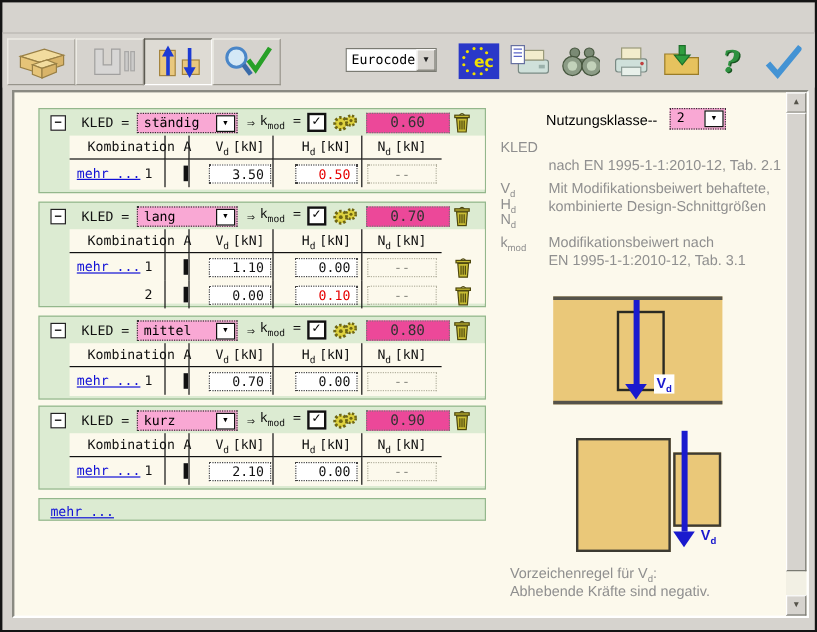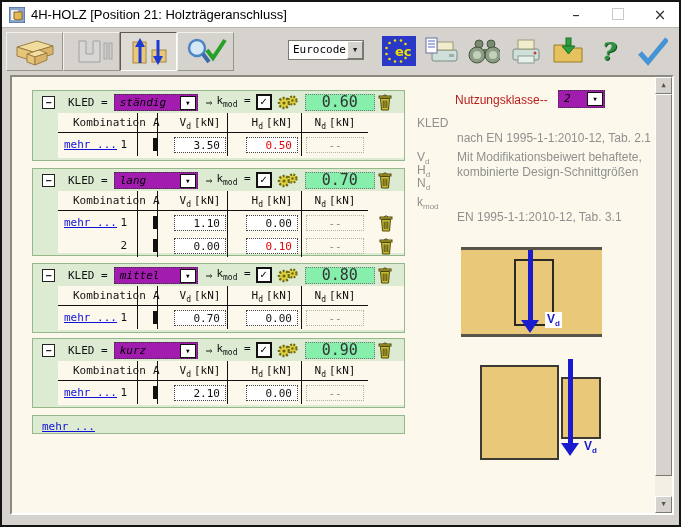--- a/index.html
+++ b/index.html
@@ -27,49 +27,49 @@
   
   #sections-host .sec{position:absolute;left:20px;width:373px;background:#dcebd2;border:1px solid #94b78c;box-sizing:border-box;}
   #sections-host .sec:nth-of-type(1){top:13px;height:71px;}
   #sections-host .sec:nth-of-type(2){top:91px;height:88px;}
   #sections-host .sec:nth-of-type(3){top:186px;height:70px;}
   #sections-host .sec:nth-of-type(4){top:261px;height:70px;}
   .sec-head{position:absolute;left:0;top:0;right:0;height:22px;display:flex;align-items:center;}
   .collapse{width:13px;height:13px;margin-left:9px;background:#fff;border:1px solid #222;box-sizing:border-box;font:bold 10px/11px "DejaVu Sans Mono",monospace;text-align:center;color:#111;}
   .lbl{font-size:11px;color:#111;}
   .kled-lbl{margin-left:13px;}
-  .dd{margin-left:6px;width:84px;height:17px;background:#a21caf;border:1px dotted #333;position:relative;font-size:11px;box-sizing:border-box;font-style:italic;}
+  .dd{margin-left:6px;width:84px;height:17px;background:#f9a8d4;border:1px dotted #333;position:relative;font-size:11px;box-sizing:border-box;}
   .dd-val{position:absolute;left:5px;top:1px;white-space:nowrap;}
   .dd-btn{position:absolute;right:1px;top:1px;width:14px;height:12px;border:1px solid #111;background:#fff;font-size:6px;text-align:center;line-height:12px;color:#000;}
   .arrow-lbl{margin-left:8px;}
   .kmod-lbl{margin-left:4px;}
   sub{font-size:8px;}
   .cb{width:12px;height:12px;border:2px solid #111;background:#fff;margin-left:5px;font:bold 10px/11px "DejaVu Sans",sans-serif;text-align:center;color:#000;box-sizing:content-box;}
   .gears{margin-left:5px;display:inline-flex;}
-  .kmod-val{margin-left:6px;width:68px;height:15px;background:#86efac;border:1px dotted #777;font-size:15px;text-align:center;line-height:15px;color:#333;}
+  .kmod-val{margin-left:6px;width:68px;height:15px;background:#ec4899;border:1px dotted #777;font-size:12px;text-align:center;line-height:15px;color:#333;}
   .head-trash{position:absolute;right:12px;top:2px;display:inline-flex;}
   .sec-body{position:absolute;left:25px;right:0;top:22px;bottom:2px;background:#fcf9ec;}
   .tgrid{display:grid;grid-template-columns:80px 20px 70px 74px 66px 36px;grid-template-rows:20px;grid-auto-rows:23px;font-size:11px;color:#111;}
   .th{line-height:20px;text-align:center;border-bottom:1px solid #111;white-space:nowrap;}
   .th.noline{border-bottom:none;}
   .thL{text-align:left;padding-left:6px;}
   .bR{border-right:1px solid #111;padding-left:15px;}
   .unit{margin-left:3px;}
   .td{display:flex;align-items:center;}
   .c1{justify-content:space-between;padding:0 10px 0 6px;}
   .more{color:#1111d6;text-decoration:underline;font-size:11px;white-space:nowrap;}
   .rownum{font-size:11px;}
   .field{width:52px;height:16px;border:1px dotted #444;background:#fff;text-align:right;padding-right:5px;line-height:15px;margin:auto;box-sizing:border-box;font-size:11px;}
   .red{color:#e60000;}
   .ndfield{width:58px;height:16px;border:1px dotted #b5b2a0;color:#8a8a82;text-align:center;line-height:15px;margin:auto;box-sizing:border-box;font-size:11px;}
   .acb{width:13px;height:13px;border:2px solid #111;background:#fff;margin:auto;box-sizing:border-box;}
   .row-trash{justify-content:center;}
   .more-bar{position:absolute;left:20px;top:338px;width:373px;height:19px;background:#dcebd2;border:1px solid #94b78c;box-sizing:border-box;line-height:17px;padding-left:9px;}
   
-  .nk-label{position:absolute;left:443px;top:16px;font:12px "Liberation Sans",sans-serif;color:#b91c1c;}
+  .nk-label{position:absolute;left:443px;top:16px;font:12px "Liberation Sans",sans-serif;color:#000000;}
   .nk-dd{position:absolute;left:546px;top:13px;width:47px;height:18px;margin:0;}
   .term,.desc{position:absolute;font:12px "Liberation Sans",sans-serif;color:#8f8f8f;white-space:nowrap;}
   
   .diag1{position:absolute;left:449px;top:170px;width:141px;height:90px;background:#eac879;border-top:3px solid #55534a;border-bottom:3px solid #55534a;box-sizing:border-box;}
   .d1-inner{position:absolute;left:53px;top:9px;width:36px;height:63px;border:2px solid #2a2a22;}
   .d1-line{position:absolute;left:67px;top:0;width:5px;height:70px;background:#1a1ace;}
   .d1-head{position:absolute;left:60px;top:70px;width:0;height:0;border-left:9px solid transparent;border-right:9px solid transparent;border-top:13px solid #1a1ace;}
   .vd-label{position:absolute;left:84px;top:62px;background:#fff;color:#1a1ace;font:bold 12px "Liberation Sans",sans-serif;padding:0 2px;}
   .diag2{position:absolute;left:468px;top:282px;width:135px;height:115px;}
   .d2-main{position:absolute;left:0;top:6px;width:79px;height:95px;background:#eac879;border:2px solid #3c3a32;box-sizing:border-box;}
@@ -84,35 +84,20 @@
   .sb-btn{position:absolute;left:0;width:17px;height:17px;background:#d6d3ce;border:1px solid;border-color:#fff #7a7a72 #7a7a72 #fff;box-sizing:border-box;font-size:7px;line-height:15px;text-align:center;color:#55534a;}
   .sb-up{top:0;}
   .sb-down{bottom:0;}
   .sb-thumb{position:absolute;left:0;top:17px;width:17px;height:382px;background:#d6d3ce;border:1px solid;border-color:#fff #7a7a72 #7a7a72 #fff;box-sizing:border-box;}
 </style>
 </head>
 <body>
 
 <div class="window">
 
-  <div class="titlebar">
-    <span class="app-icon">
-      <svg width="16" height="16">
-          <rect width="16" height="16" fill="#8aa4cc" stroke="#3a5a9a"></rect>
-          <rect x="2" y="3" width="7" height="10" fill="#f0f0f0"></rect>
-          <polygon points="5,5 13,5 13,12 9,13 5,12" fill="#e2b858" stroke="#8a6a20"></polygon>
-        </svg>
-    </span>
-    <span class="title">4H-HOLZ [Position 21: Holzträgeranschluss]</span>
-    <span class="win-btns">
-      <span class="wb">–</span>
-      <span class="wb"><span class="maxbox"></span></span>
-      <span class="wb">×</span>
-    </span>
-  </div>
 
   <div class="toolbar">
     <div class="tb-group">
       <span class="tb-btn">
         <svg width="44" height="30">
             <polygon points="4,10 24,4 40,9 20,15" fill="#f2dc9e" stroke="#9a8045"></polygon>
             <polygon points="4,10 20,15 20,24 4,19" fill="#e6c478" stroke="#9a8045"></polygon>
             <polygon points="20,15 40,9 40,17 20,24" fill="#d9b469" stroke="#9a8045"></polygon>
             <polygon points="14,17 26,13 34,16 22,20" fill="#f2dc9e" stroke="#9a8045"></polygon>
             <polygon points="14,17 22,20 22,28 14,25" fill="#e6c478" stroke="#9a8045"></polygon>
@@ -518,37 +503,40 @@
     <div class="term" style="left:405px;top:39px">KLED</div>
     <div class="desc" style="left:445px;top:54px">nach EN 1995-1-1:2010-12, Tab. 2.1</div>
 
     <div class="term" style="left:405px;top:73px"><span>V</span><sub>d</sub></div>
     <div class="term" style="left:405px;top:86px"><span>H</span><sub>d</sub></div>
     <div class="term" style="left:405px;top:99px"><span>N</span><sub>d</sub></div>
     <div class="desc" style="left:445px;top:73px">Mit Modifikationsbeiwert behaftete,</div>
     <div class="desc" style="left:445px;top:88px">kombinierte Design-Schnittgrößen</div>
 
     <div class="term" style="left:405px;top:118px"><span>k</span><sub>mod</sub></div>
+    <div class="desc" style="left:445px;top:118px">Modifikationsbeiwert nach</div>
     <div class="desc" style="left:445px;top:133px">EN 1995-1-1:2010-12, Tab. 3.1</div>
 
     <div class="diag1">
       <div class="d1-inner"></div>
       <div class="d1-line"></div>
       <div class="d1-head"></div>
       <div class="vd-label"><span>V</span><sub>d</sub></div>
     </div>
 
     <div class="diag2">
       <div class="d2-main"></div>
       <div class="d2-small"></div>
       <div class="d2-line"></div>
       <div class="d2-head"></div>
       <div class="vd-label2"><span>V</span><sub>d</sub></div>
     </div>
 
+    <div class="sign1"><span>Vorzeichenregel für V</span><sub>d</sub><span>:</span></div>
+    <div class="sign2">Abhebende Kräfte sind negativ.</div>
 
     <div class="scrollbar">
       <div class="sb-btn sb-up">▲</div>
       <div class="sb-thumb"></div>
       <div class="sb-btn sb-down">▼</div>
     </div>
 
   </div>
 </div>
 

